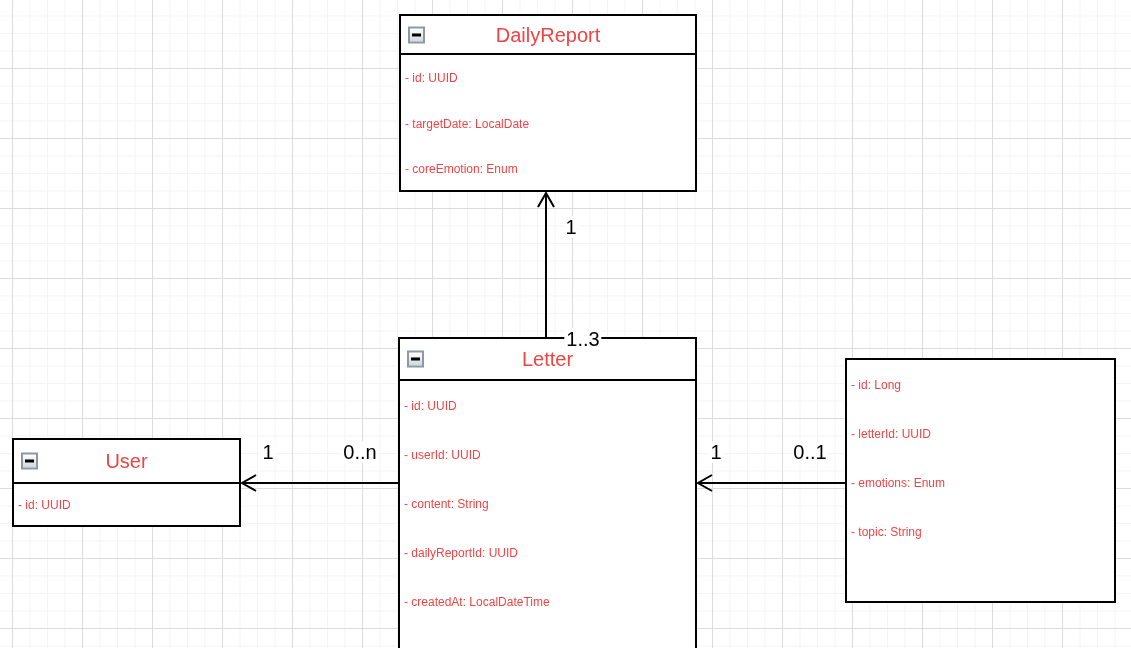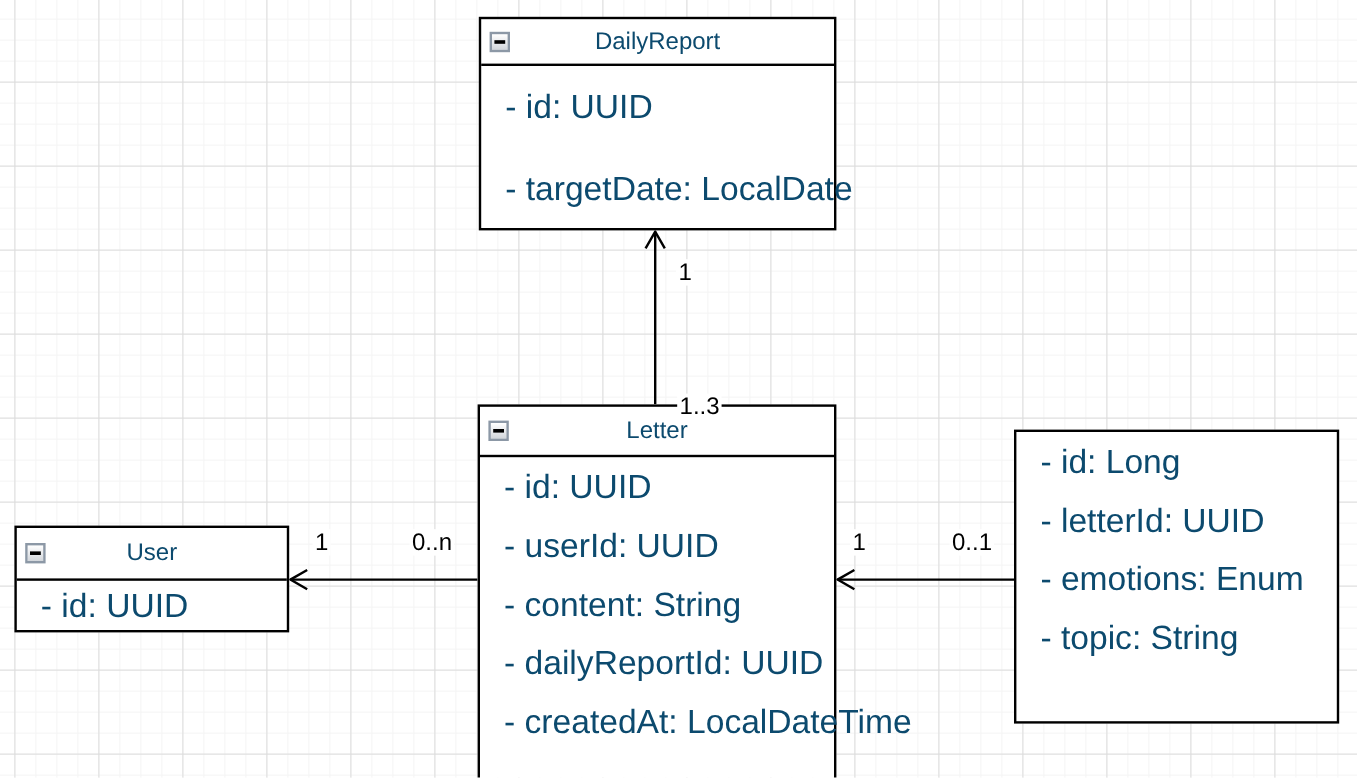--- a/index.html
+++ b/index.html
@@ -22,21 +22,21 @@
     background-position:12px 0,0 68px,12px 15.5px,12px 15.5px;
   }
   .edges{
     position:absolute;left:0;top:0;width:1131px;height:648px;
   }
   .uml-class{
     position:absolute;
     box-sizing:border-box;
     background:#ffffff;
     border:2px solid #000000;
-    color:#0c4a6e;
+    color:#ef4444;
   }
   .uml-title{
     position:relative;
     box-sizing:content-box;
     border-bottom:2px solid #000000;
     display:flex;
     align-items:center;
     justify-content:center;
     font-size:20px;
     line-height:1;
@@ -57,22 +57,22 @@
   }
   .uml-attrs{
     display:flex;
     flex-direction:column;
     height:100%;
   }
   .attr{
     flex:1;
     display:flex;
     align-items:center;
-    padding-left:20px;
-    font-size:28px;
+    padding-left:4px;
+    font-size:12px;
     white-space:nowrap;
   }
   
   #box-daily-report{left:399px;top:14px;width:298px;height:178px;}
   #box-daily-report .uml-title{height:37px;}
   #box-daily-report .uml-attrs{height:137px;}
 
   #box-letter{left:398px;top:337px;width:299px;height:366px;}
   #box-letter .uml-title{height:40px;}
   #box-letter .uml-attrs{height:245px;}
@@ -128,20 +128,21 @@
   <div class="uml-class" id="box-daily-report">
     <div class="uml-title">
       <span class="collapse">
         <span class="minus-bar"></span>
       </span>
       <span>DailyReport</span>
     </div>
     <div class="uml-attrs">
       <div class="attr">- id: UUID</div>
       <div class="attr">- targetDate: LocalDate</div>
+      <div class="attr">- coreEmotion: Enum</div>
     </div>
   </div>
 
   <div class="uml-class" id="box-letter">
     <div class="uml-title">
       <span class="collapse">
         <span class="minus-bar"></span>
       </span>
       <span>Letter</span>
     </div>

